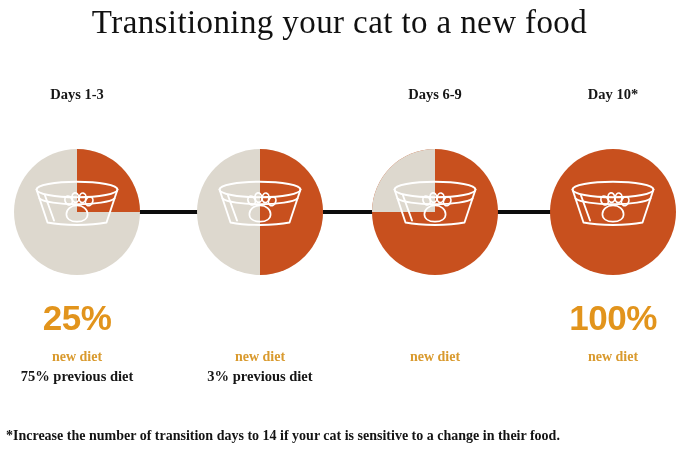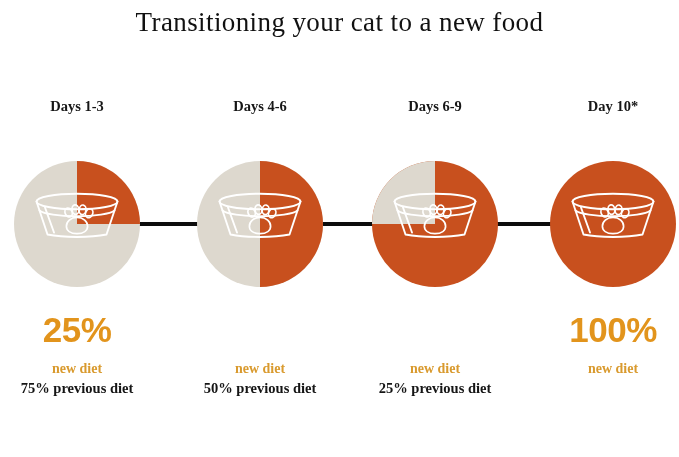--- a/index.html
+++ b/index.html
@@ -27,31 +27,31 @@
 
   
   .title {
     position: absolute;
     top: 2px;
     left: 0;
     width: 679px;
     text-align: center;
     font-family: "Liberation Serif", serif;
     font-weight: 400;
-    font-size: 27px;
+    font-size: 33px;
     line-height: 40px;
     letter-spacing: 0.4px;
     color: #111111;
     white-space: nowrap;
   }
 
   
   .stages {
     position: absolute;
-    top: 12px;
+    top: 0;
     left: 0;
     width: 616px;
     height: 400px;
   }
 
   .connector {
     position: absolute;
     top: 210px;
     height: 4px;
     background: #0d0d0d;
@@ -181,42 +181,41 @@
             <path d="M63 56.4 C56.6 56.4 52.4 60.6 52.4 65.2 C52.4 69.7 56.5 72.6 63 72.6 C69.5 72.6 73.6 69.7 73.6 65.2 C73.6 60.6 69.4 56.4 63 56.4 Z"></path>
           </g>
         </svg>
       </div>
       <div class="pct">25%</div>
       <div class="new-diet">new diet</div>
       <div class="prev-diet">75% previous diet</div>
     </div>
 
     <div class="stage s2">
-      <div class="day-label">Days 4-6</div>
       <div class="circle-wrap">
         <svg width="126" height="126" viewBox="0 0 126 126" xmlns="http://www.w3.org/2000/svg">
           <circle cx="63" cy="63" r="63" fill="#DDD8CE"></circle>
           <path d="M63 0 A63 63 0 0 1 63 126 Z" fill="#C8501E"></path>
           <g fill="none" stroke="#FFFFFF" stroke-width="1.9" stroke-linejoin="round" stroke-linecap="round">
             <path d="M22.5 40.5 L33.5 73.5 A40 7.5 0 0 0 92.5 73.5 L103.5 40.5"></path>
             <ellipse cx="63" cy="40.5" rx="40.5" ry="7.8"></ellipse>
             <path d="M25.5 49.5 A38.5 7.4 0 0 0 100.5 49.5"></path>
             <path d="M31 46.5 L40 71.5"></path>
           </g>
           <g fill="none" stroke="#FFFFFF" stroke-width="1.7">
             <ellipse cx="54.6" cy="51.5" rx="3.5" ry="4.6" transform="rotate(-22 54.6 51.5)"></ellipse>
             <ellipse cx="61.4" cy="48.6" rx="3.4" ry="4.8" transform="rotate(-8 61.4 48.6)"></ellipse>
             <ellipse cx="68.6" cy="48.8" rx="3.4" ry="4.8" transform="rotate(8 68.6 48.8)"></ellipse>
             <ellipse cx="75.2" cy="52.2" rx="3.5" ry="4.6" transform="rotate(24 75.2 52.2)"></ellipse>
             <path d="M63 56.4 C56.6 56.4 52.4 60.6 52.4 65.2 C52.4 69.7 56.5 72.6 63 72.6 C69.5 72.6 73.6 69.7 73.6 65.2 C73.6 60.6 69.4 56.4 63 56.4 Z"></path>
           </g>
         </svg>
       </div>
       <div class="new-diet">new diet</div>
-      <div class="prev-diet">50% previous diet</div>
+      <div class="prev-diet">3% previous diet</div>
     </div>
 
     <div class="stage s3">
       <div class="day-label">Days 6-9</div>
       <div class="circle-wrap">
         <svg width="126" height="126" viewBox="0 0 126 126" xmlns="http://www.w3.org/2000/svg">
           <circle cx="63" cy="63" r="63" fill="#C8501E"></circle>
           <path d="M63 63 L63 0 A63 63 0 0 0 0 63 Z" fill="#DDD8CE"></path>
           <g fill="none" stroke="#FFFFFF" stroke-width="1.9" stroke-linejoin="round" stroke-linecap="round">
             <path d="M22.5 40.5 L33.5 73.5 A40 7.5 0 0 0 92.5 73.5 L103.5 40.5"></path>
@@ -227,21 +226,20 @@
           <g fill="none" stroke="#FFFFFF" stroke-width="1.7">
             <ellipse cx="54.6" cy="51.5" rx="3.5" ry="4.6" transform="rotate(-22 54.6 51.5)"></ellipse>
             <ellipse cx="61.4" cy="48.6" rx="3.4" ry="4.8" transform="rotate(-8 61.4 48.6)"></ellipse>
             <ellipse cx="68.6" cy="48.8" rx="3.4" ry="4.8" transform="rotate(8 68.6 48.8)"></ellipse>
             <ellipse cx="75.2" cy="52.2" rx="3.5" ry="4.6" transform="rotate(24 75.2 52.2)"></ellipse>
             <path d="M63 56.4 C56.6 56.4 52.4 60.6 52.4 65.2 C52.4 69.7 56.5 72.6 63 72.6 C69.5 72.6 73.6 69.7 73.6 65.2 C73.6 60.6 69.4 56.4 63 56.4 Z"></path>
           </g>
         </svg>
       </div>
       <div class="new-diet">new diet</div>
-      <div class="prev-diet">25% previous diet</div>
     </div>
 
     <div class="stage s4">
       <div class="day-label">Day 10*</div>
       <div class="circle-wrap">
         <svg width="126" height="126" viewBox="0 0 126 126" xmlns="http://www.w3.org/2000/svg">
           <circle cx="63" cy="63" r="63" fill="#C8501E"></circle>
           <g fill="none" stroke="#FFFFFF" stroke-width="1.9" stroke-linejoin="round" stroke-linecap="round">
             <path d="M22.5 40.5 L33.5 73.5 A40 7.5 0 0 0 92.5 73.5 L103.5 40.5"></path>
             <ellipse cx="63" cy="40.5" rx="40.5" ry="7.8"></ellipse>
@@ -257,14 +255,15 @@
           </g>
         </svg>
       </div>
       <div class="pct">100%</div>
       <div class="new-diet">new diet</div>
       <div class="prev-diet"></div>
     </div>
 
   </div>
 
+  <div class="footnote">*Increase the number of transition days to 14 if your cat is sensitive to a change in their food.</div>
 
 </div>
 
 </body></html>

